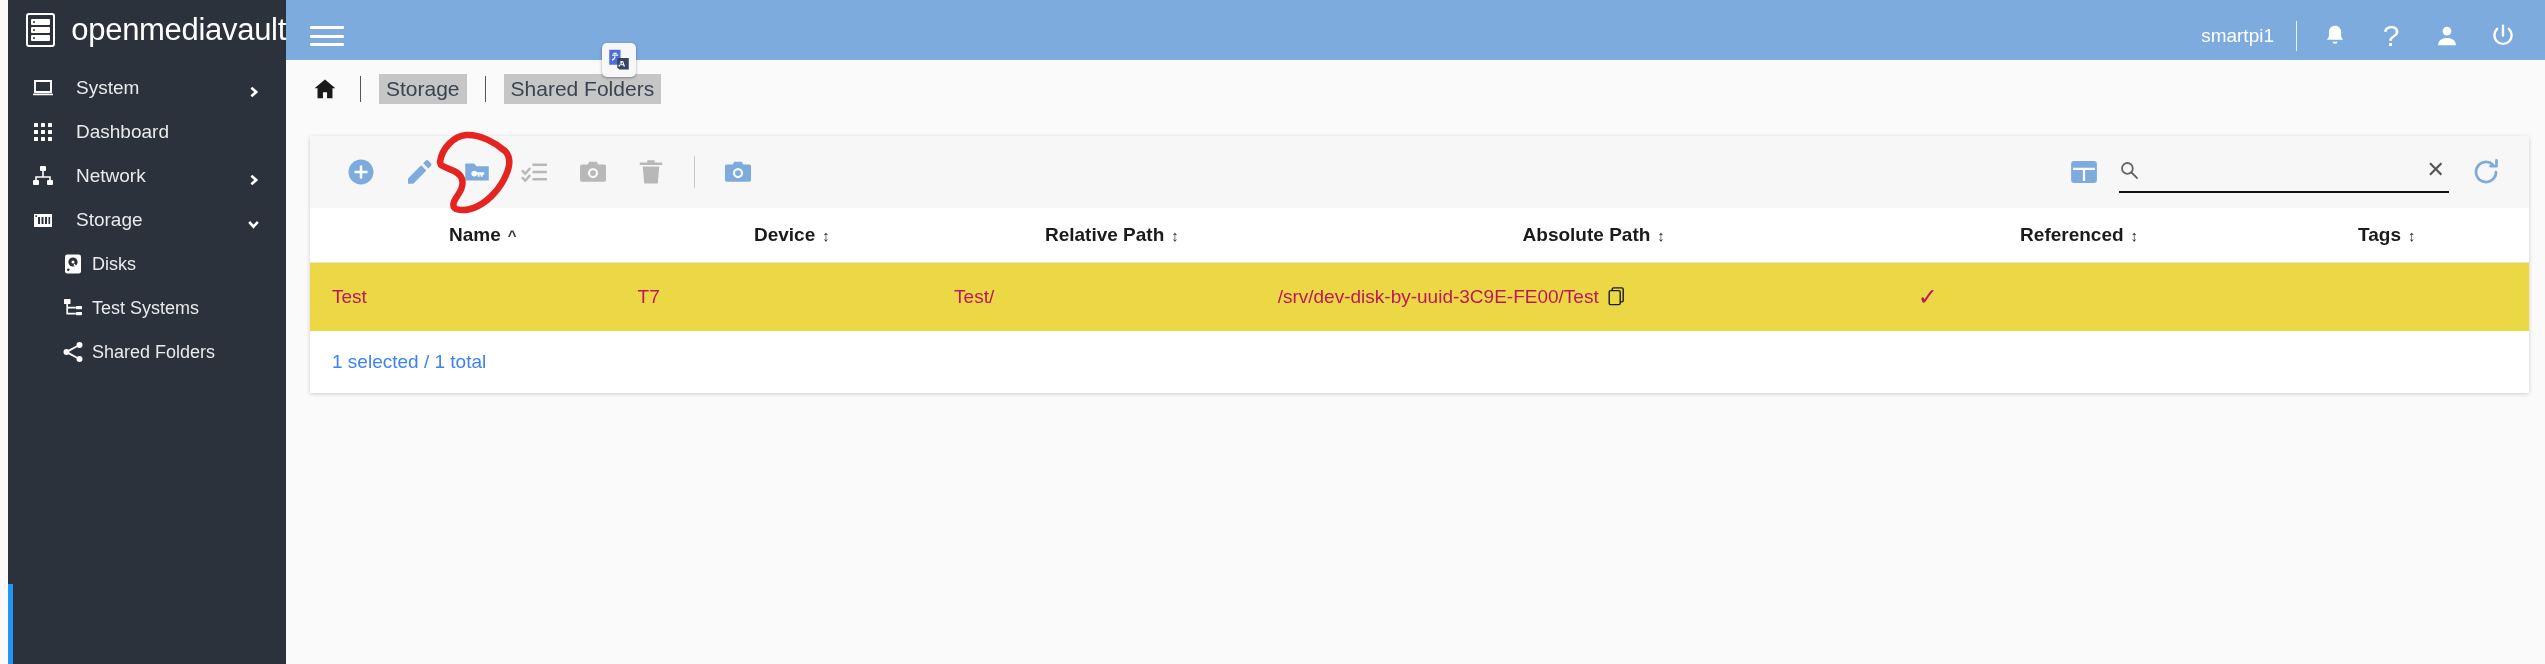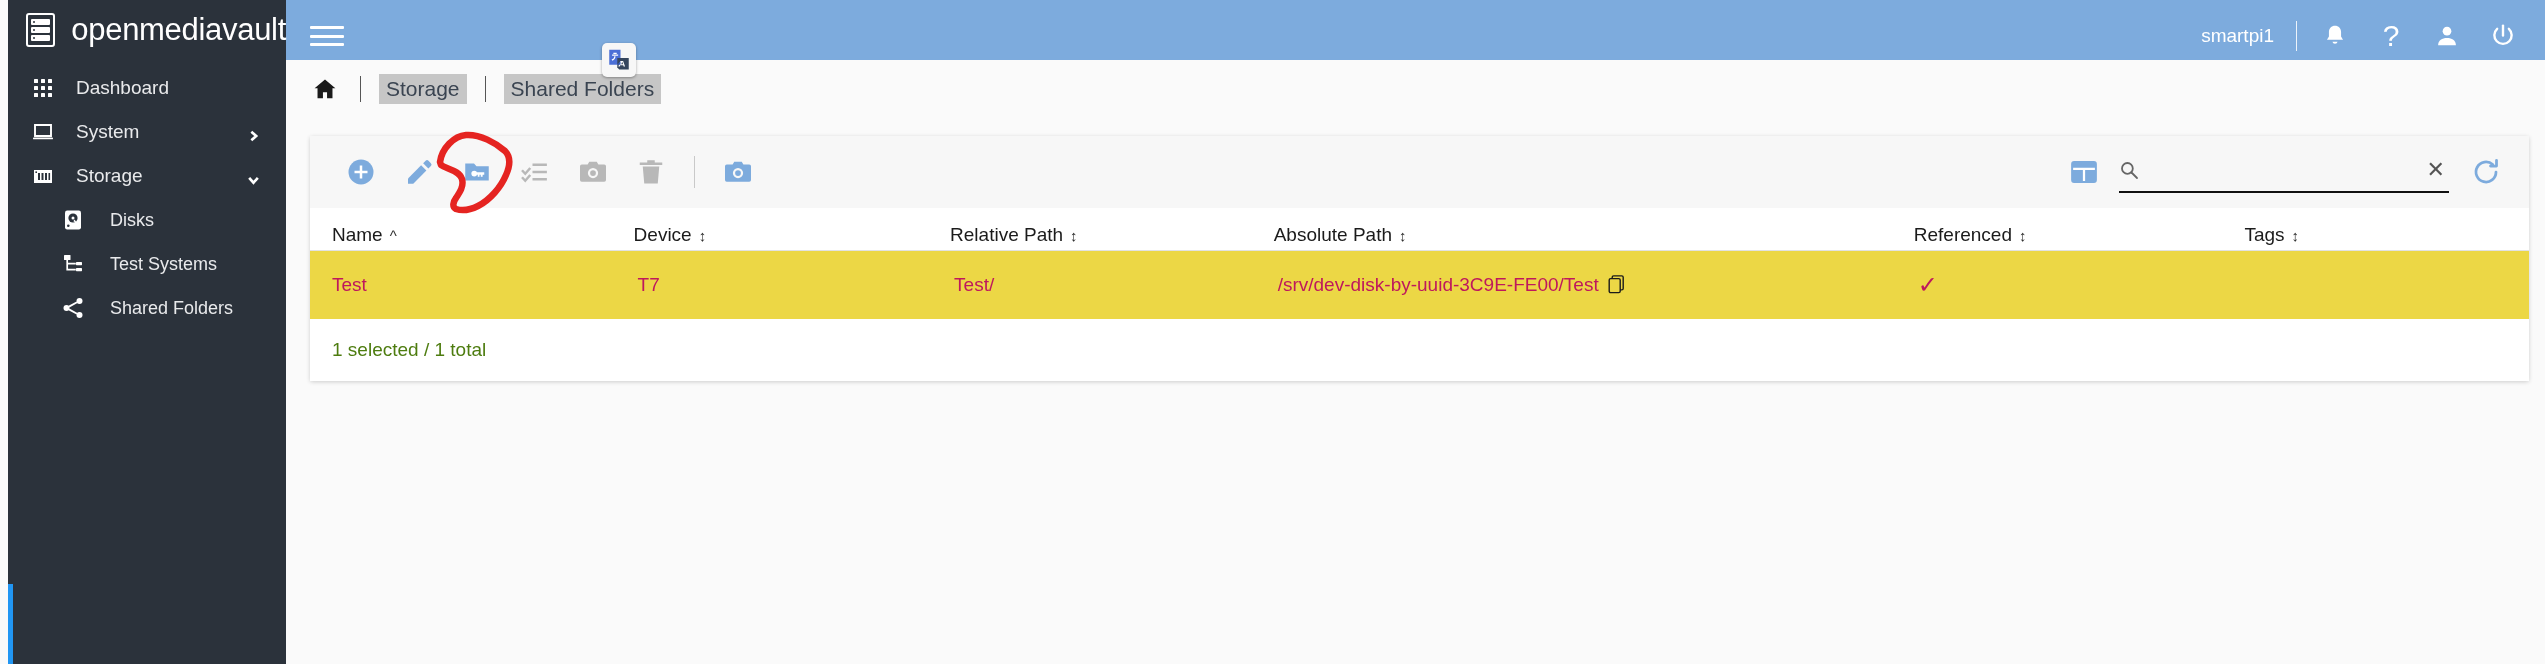--- a/index.html
+++ b/index.html
@@ -39,21 +39,21 @@
     font-size: 31px; font-weight: 300; letter-spacing: -0.3px;
     color: #ffffff; white-space: nowrap;
   }
 
   .nav { padding-top: 6px; flex: 1; }
   .nav-item {
     display: flex; align-items: center; height: 44px;
     padding-left: 22px; gap: 20px; cursor: pointer;
     font-size: 19px; color: #e9eaec; position: relative;
   }
-  .nav-item.sub { padding-left: 52px; font-size: 18px; gap: 24px; }
+  .nav-item.sub { padding-left: 52px; font-size: 18px; gap: 6px; }
   .nav-item .ico {
     width: 26px; height: 26px; display: flex; align-items: center;
     justify-content: center; flex: 0 0 26px;
   }
   .nav-item .ico svg { width: 24px; height: 24px; fill: #ffffff; }
   .nav-item .lbl { white-space: nowrap; }
   .nav-item .chev {
     position: absolute; right: 26px; top: 50%; transform: translateY(-50%);
     width: 13px; height: 13px;
   }
@@ -144,55 +144,70 @@
 
   
   #annotation {
     position: absolute; left: 100px; top: -10px; width: 128px; height: 92px;
     pointer-events: none; z-index: 12;
   }
 
   
   table { width: 100%; border-collapse: collapse; table-layout: fixed; }
   thead th {
-    text-align: left; font-size: 19px; font-weight: 400; color: #1b1b1b;
-    padding: 16px 0 4px 0; border-bottom: 1px solid #e2e2e2;
+    text-align: center; font-size: 19px; font-weight: 700; color: #1b1b1b;
+    padding: 16px 0 16px 0; border-bottom: 1px solid #e2e2e2;
     white-space: nowrap;
   }
   thead th .sort { margin-left: 7px; font-size: 15px; color: #333; }
   tbody td {
     font-size: 19px; color: #be185d; padding: 22px 4px;
     white-space: nowrap;
   }
   tr.row-selected { background: #ecd745; }
   tr.row-selected td { border-bottom: none; }
   .copy-ico { display:inline-block; width: 17px; height: 19px; margin-left: 9px; vertical-align: -3px; cursor:pointer;}
   .check { font-size: 24px; line-height: 1; }
   #tfoot-bar {
     height: 62px; display: flex; align-items: center; padding-left: 22px;
-    font-size: 19px; color: #4d7c0f; background: #ffffff;
+    font-size: 19px; color: #3b82f6; background: #ffffff;
   }
   .col-name { padding-left: 22px !important; }
 </style>
 </head>
 <body>
 
 <div id="app">
 
   <aside id="sidebar">
     <div id="brand">
       <span class="logo-box">
         <i></i>
           <i></i>
           <i></i>
       </span>
       <span class="brand-text">openmediavault</span>
     </div>
 
     <nav class="nav">
+
+      <div class="nav-item">
+        <span class="ico">
+          <svg viewBox="0 0 24 24">
+              <path d="M4 5h16v11H4z" fill="none" stroke="#fff" stroke-width="1.9"></path>
+              <rect x="2" y="17.4" width="20" height="1.9" rx="0.9"></rect>
+            </svg>
+        </span>
+        <span class="lbl">System</span>
+        <span class="chev">
+          <svg viewBox="0 0 12 12">
+              <polyline points="4,2 8.5,6 4,10"></polyline>
+            </svg>
+        </span>
+      </div>
 
       <div class="nav-item">
         <span class="ico">
           <svg viewBox="0 0 24 24">
               <g>
             <rect x="3" y="3" width="4" height="4" rx="0.6"></rect>
                 <rect x="10" y="3" width="4" height="4" rx="0.6"></rect>
                 <rect x="17" y="3" width="4" height="4" rx="0.6"></rect>
             <rect x="3" y="10" width="4" height="4" rx="0.6"></rect>
                 <rect x="10" y="10" width="4" height="4" rx="0.6"></rect>
@@ -202,32 +217,33 @@
                 <rect x="17" y="17" width="4" height="4" rx="0.6"></rect>
           </g>
             </svg>
         </span>
         <span class="lbl">Dashboard</span>
       </div>
 
       <div class="nav-item">
         <span class="ico">
           <svg viewBox="0 0 24 24">
-              <path d="M4 5h16v11H4z" fill="none" stroke="#fff" stroke-width="1.9"></path>
-              <rect x="2" y="17.4" width="20" height="1.9" rx="0.9"></rect>
-            </svg>
-        </span>
-        <span class="lbl">System</span>
+            <rect x="9" y="2" width="6" height="5" rx="1"></rect>
+            <rect x="2" y="16" width="6" height="5" rx="1"></rect>
+            <rect x="16" y="16" width="6" height="5" rx="1"></rect>
+            <path d="M12 7v4M5 16v-3h14v3M12 11v2" stroke="#fff" stroke-width="1.6" fill="none"></path>
+          </svg>
+        </span>
+        <span class="lbl">Network</span>
         <span class="chev">
           <svg viewBox="0 0 12 12">
               <polyline points="4,2 8.5,6 4,10"></polyline>
             </svg>
         </span>
       </div>
-
 
       <div class="nav-item">
         <span class="ico">
           <svg viewBox="0 0 24 24">
             <path d="M3 6h18v13H3z" fill="#fff"></path>
             <rect x="7" y="9" width="2" height="7" fill="#2b323b"></rect>
             <rect x="10.5" y="9" width="2" height="7" fill="#2b323b"></rect>
             <rect x="14" y="9" width="2" height="7" fill="#2b323b"></rect>
             <rect x="17.5" y="9" width="1.6" height="7" fill="#2b323b"></rect>
             <rect x="4.4" y="7.4" width="1.6" height="1.6" fill="#2b323b"></rect>

